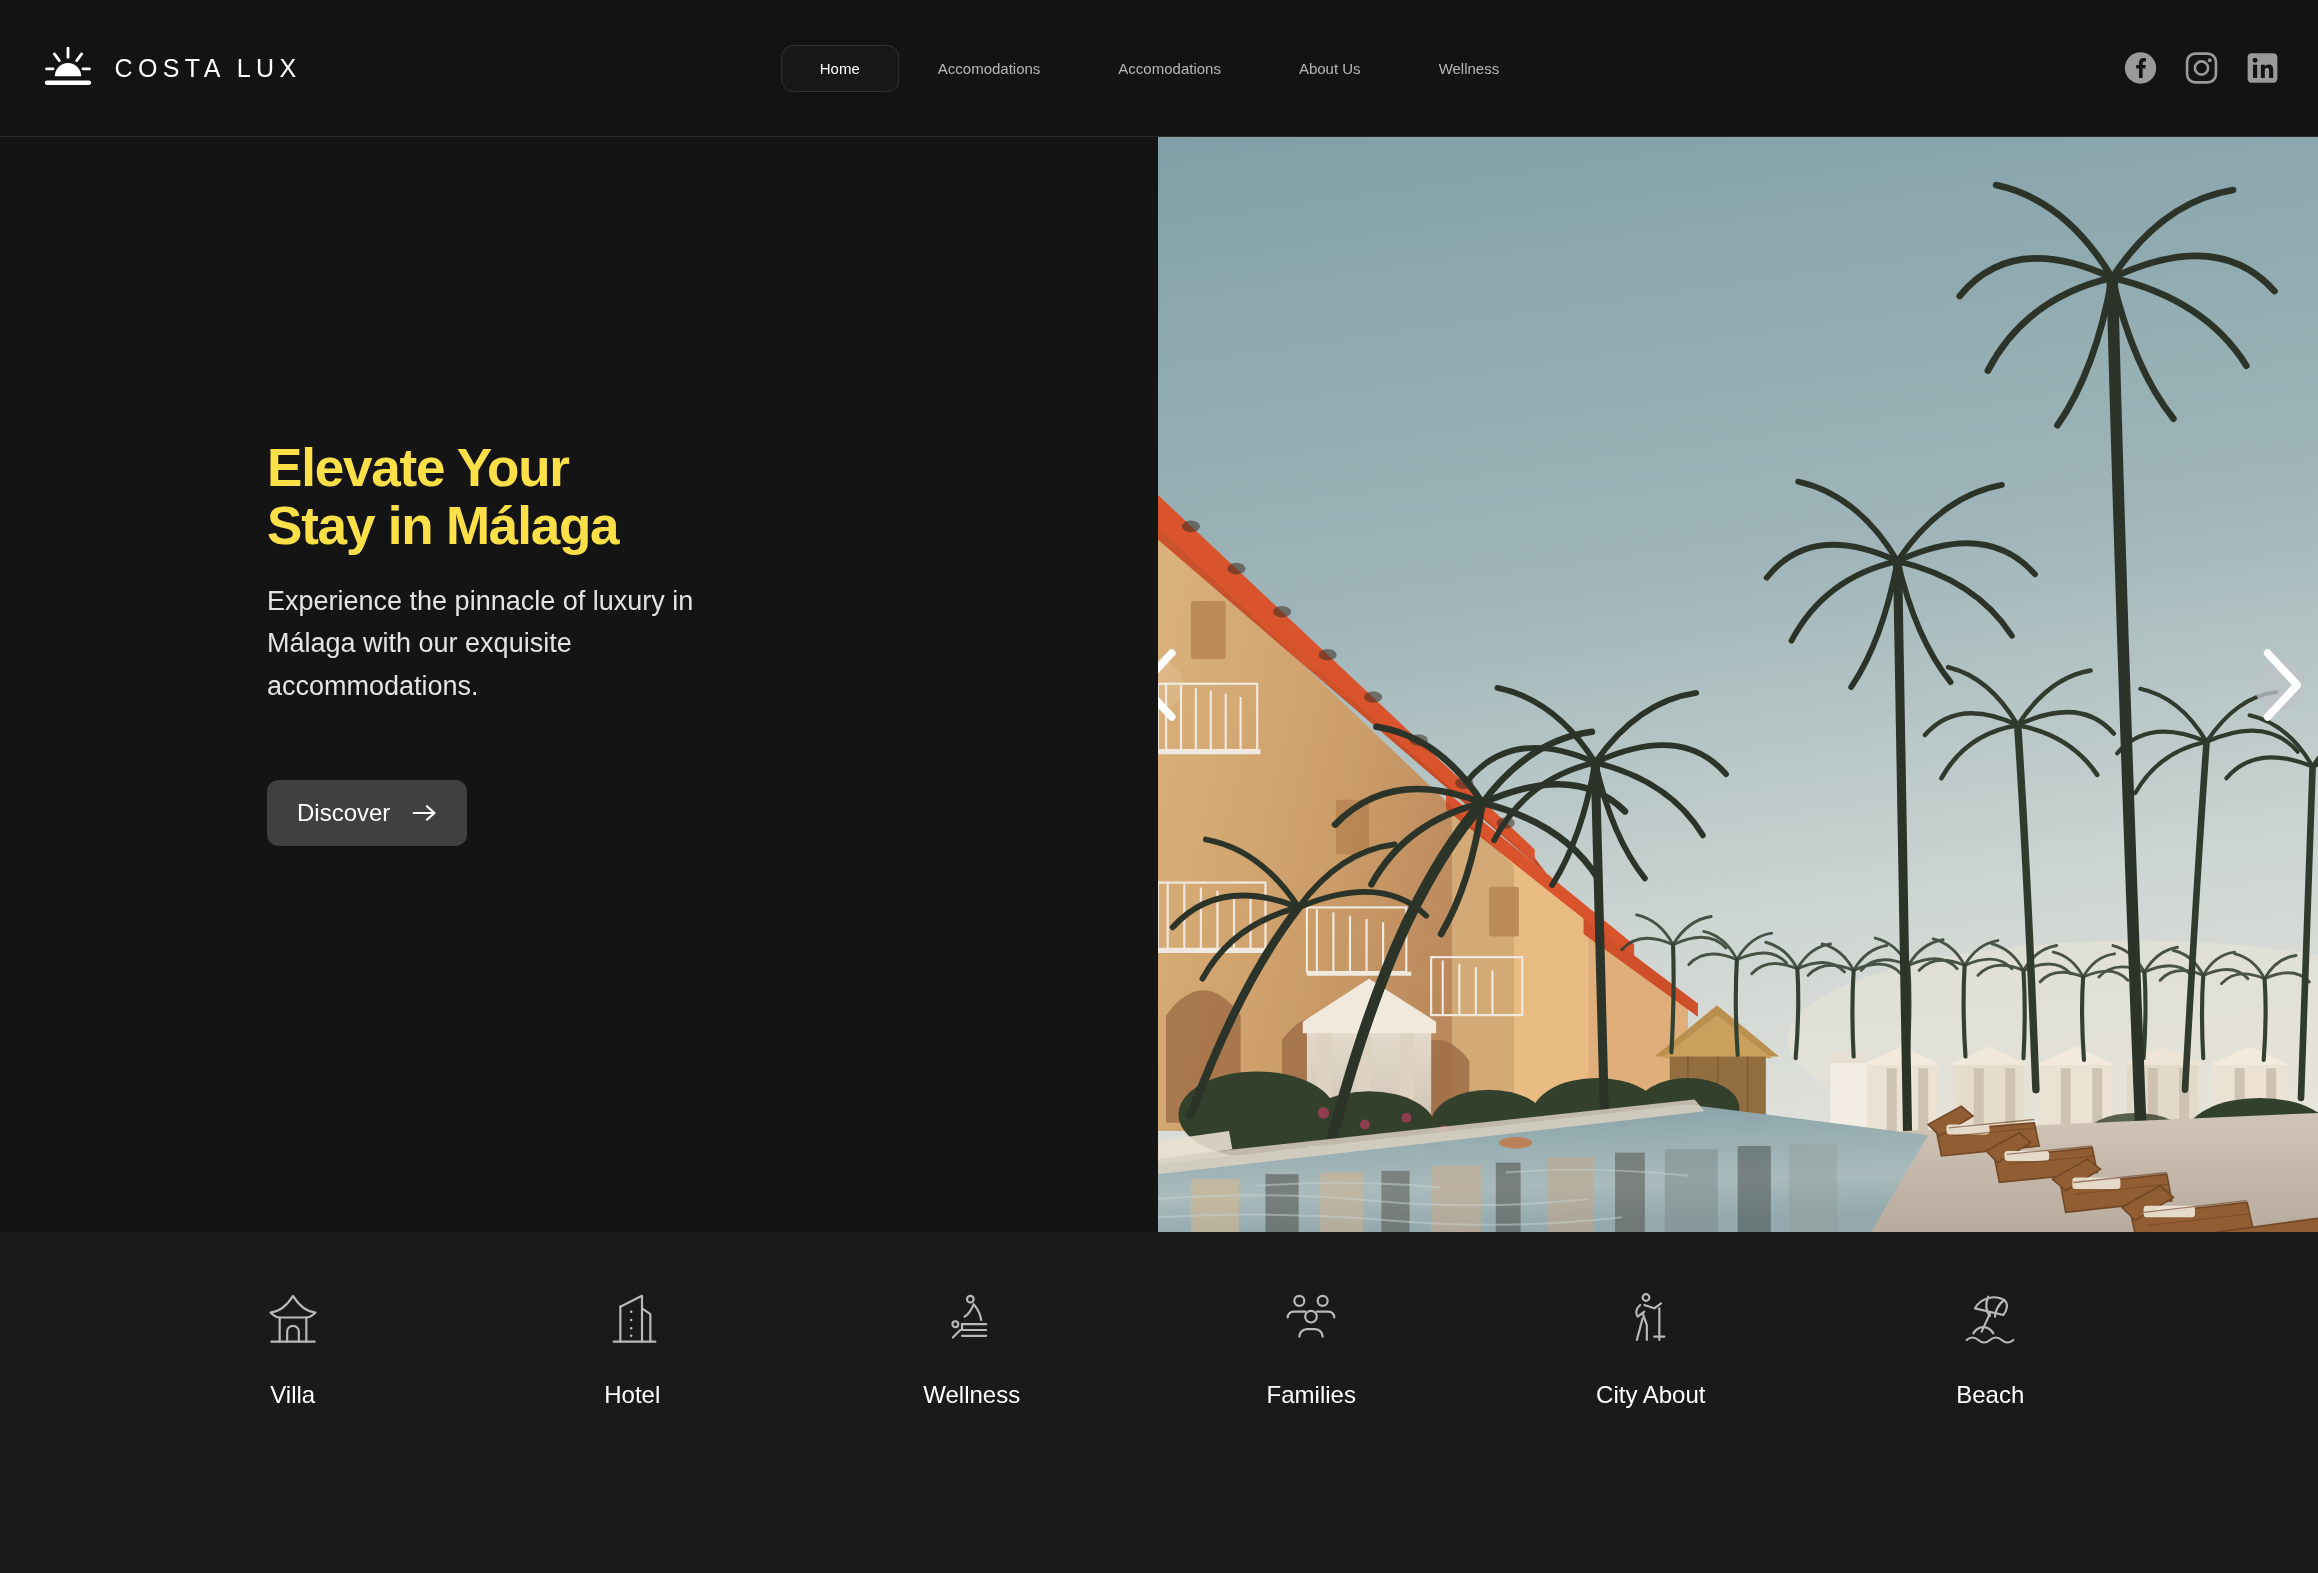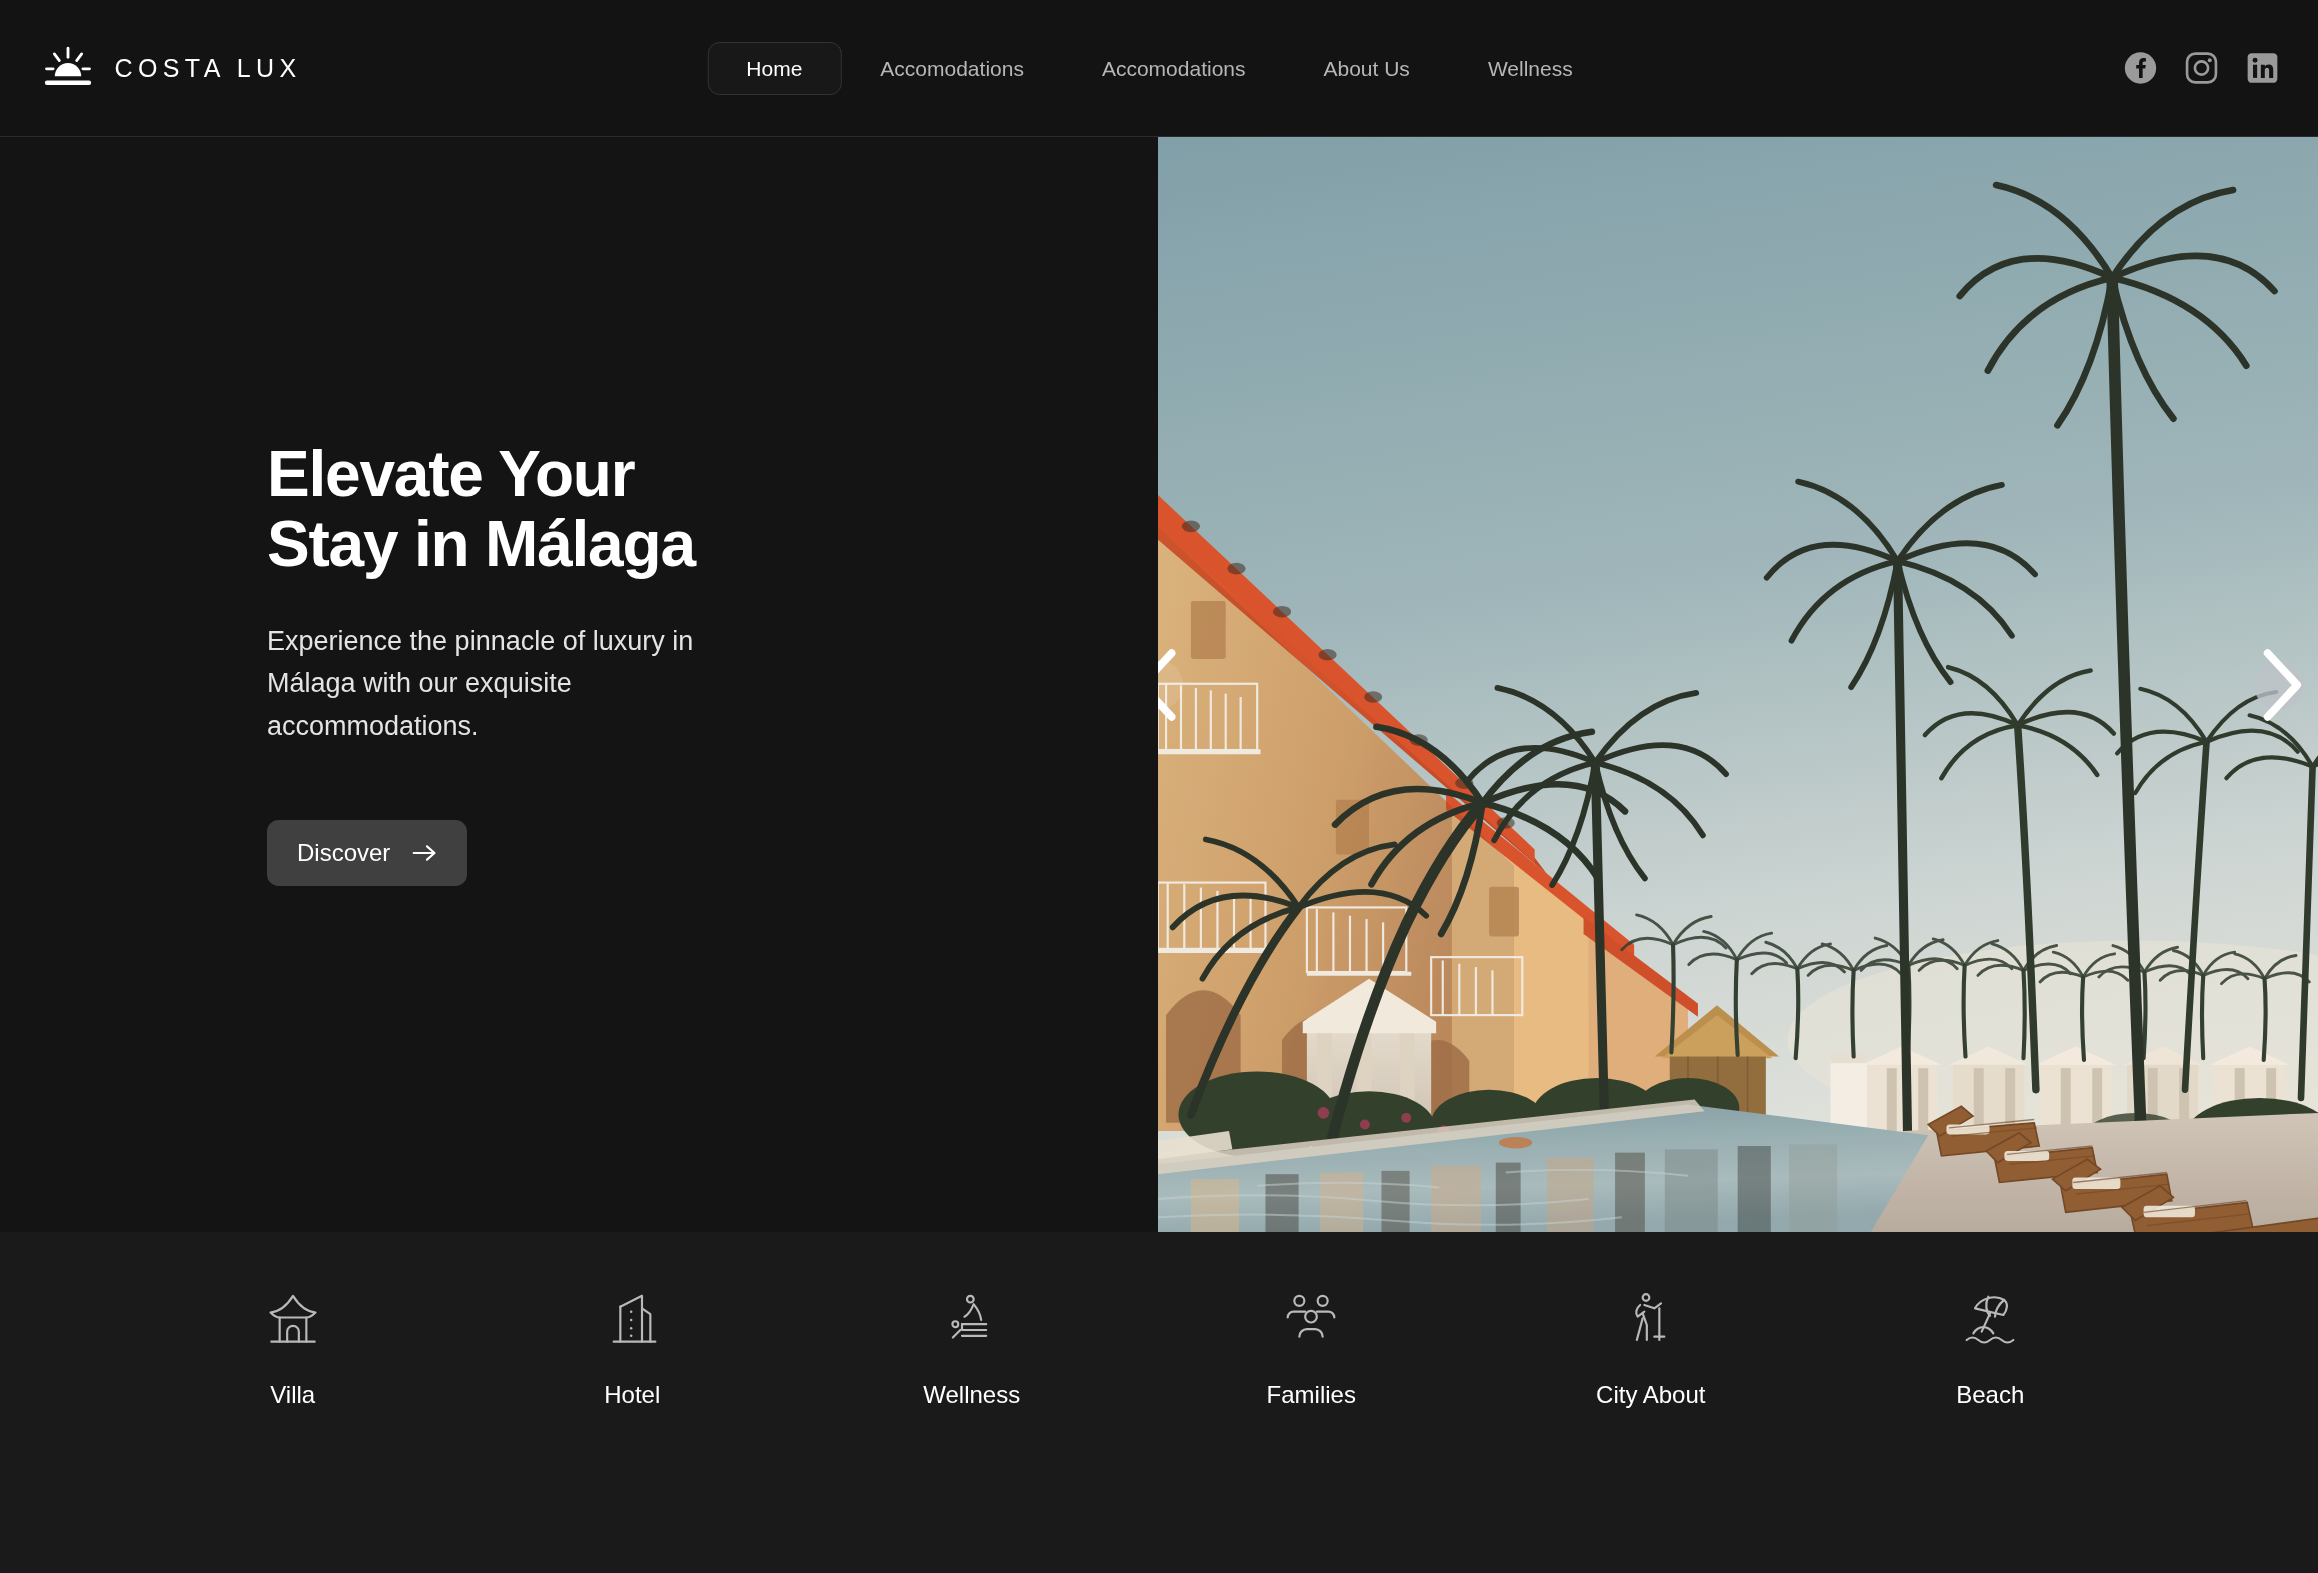--- a/index.html
+++ b/index.html
@@ -18,34 +18,34 @@
     background:#131313;
     border-bottom:1.7px solid #2b2b2b;
     display:flex; align-items:center;
   }
   .brand { position:absolute; left:43px; top:50%; transform:translateY(-50%); display:flex; align-items:center; gap:21.5px; }
   .brand-mark { width:50px; height:43px; display:block; }
   .brand-name { font-size:25px; letter-spacing:5.4px; font-weight:400; color:#ffffff; white-space:nowrap; }
 
   .nav { position:absolute; left:50%; transform:translateX(-50%); display:flex; align-items:center; gap:0px; }
   .nav-item {
-    font-size:21px; color:#b6b6b6; padding:15px 38px; white-space:nowrap;
+    font-size:15px; color:#b6b6b6; padding:15px 38px; white-space:nowrap;
     border:1.7px solid transparent; border-radius:11.6px; cursor:pointer; line-height:1;
   }
   .nav-item.active { color:#ffffff; border-color:#333333; background:#181818; }
 
   .socials { position:absolute; right:40px; top:50%; transform:translateY(-50%); display:flex; align-items:center; gap:28px; }
   .social { width:33px; height:33px; display:block; cursor:pointer; }
 
   
   .hero { position:absolute; top:137px; left:0; width:2319px; height:1096px; background:#141414; }
   .hero-copy { position:absolute; left:267px; top:302px; width:729px; }
   .hero-title {
-    font-size:64px; line-height:1.1; font-weight:700; color:#ffffff;
-    letter-spacing:-1.2px; margin-bottom:40px; white-space:pre-line;
+    font-size:53px; line-height:1.1; font-weight:700; color:#fde047;
+    letter-spacing:-1.2px; margin-bottom:24px; white-space:pre-line;
   }
   .hero-sub { font-size:27px; line-height:1.58; color:#e4e4e4; font-weight:400; width:547px; margin-bottom:72px; white-space:pre-line; }
   .cta {
     display:inline-flex; align-items:center; gap:21.5px;
     background:#404040; color:#ffffff; border:none; border-radius:11.6px;
     padding:21px 30px; font-size:24px; font-family:"Liberation Sans", sans-serif;
     cursor:pointer; line-height:1;
   }
   .cta-arrow { width:25px; height:20px; display:block; }
 

